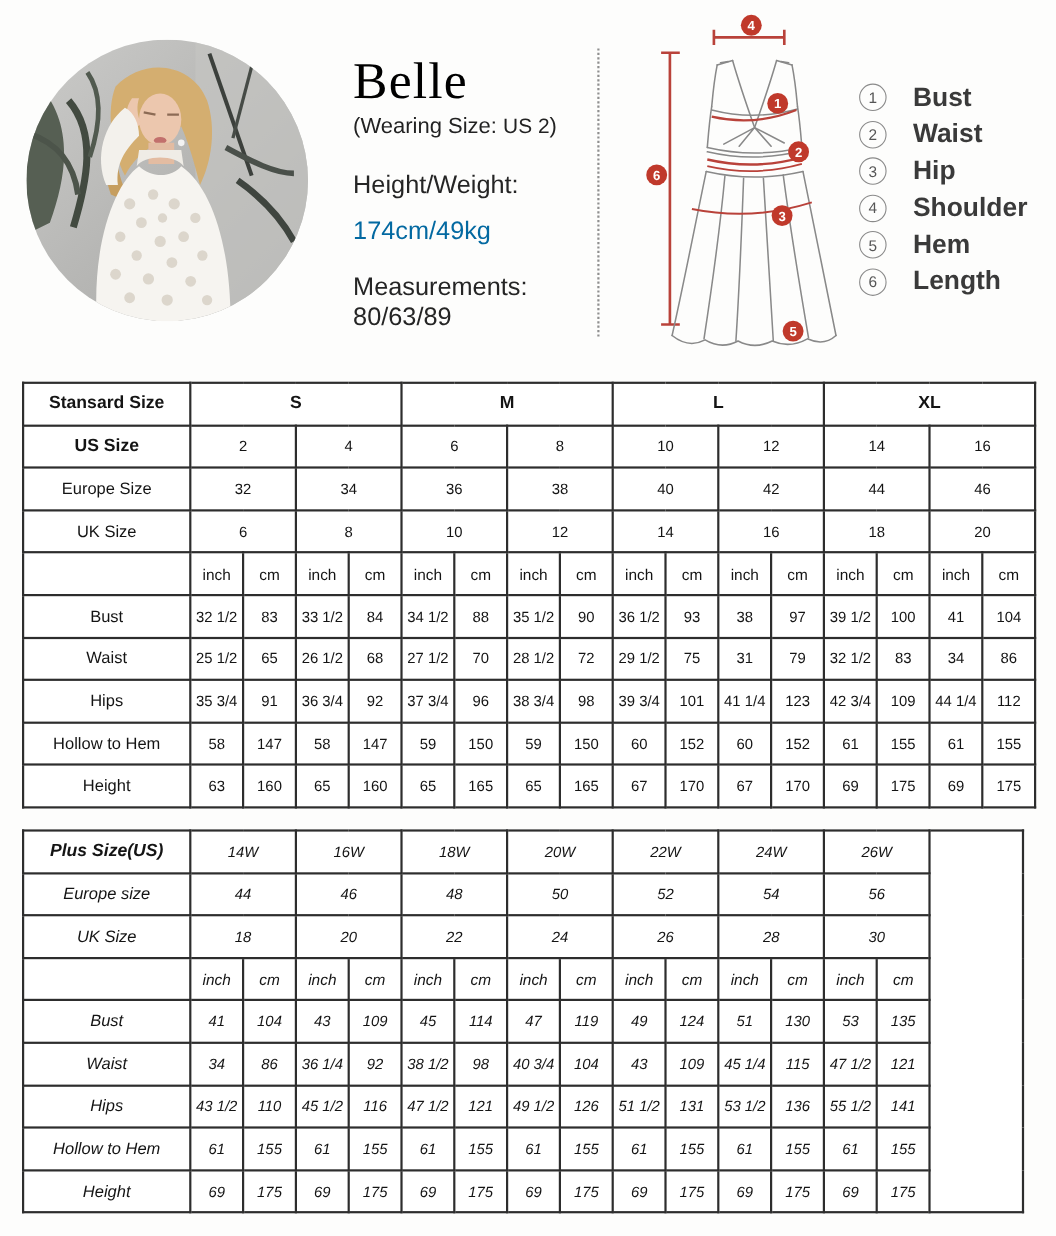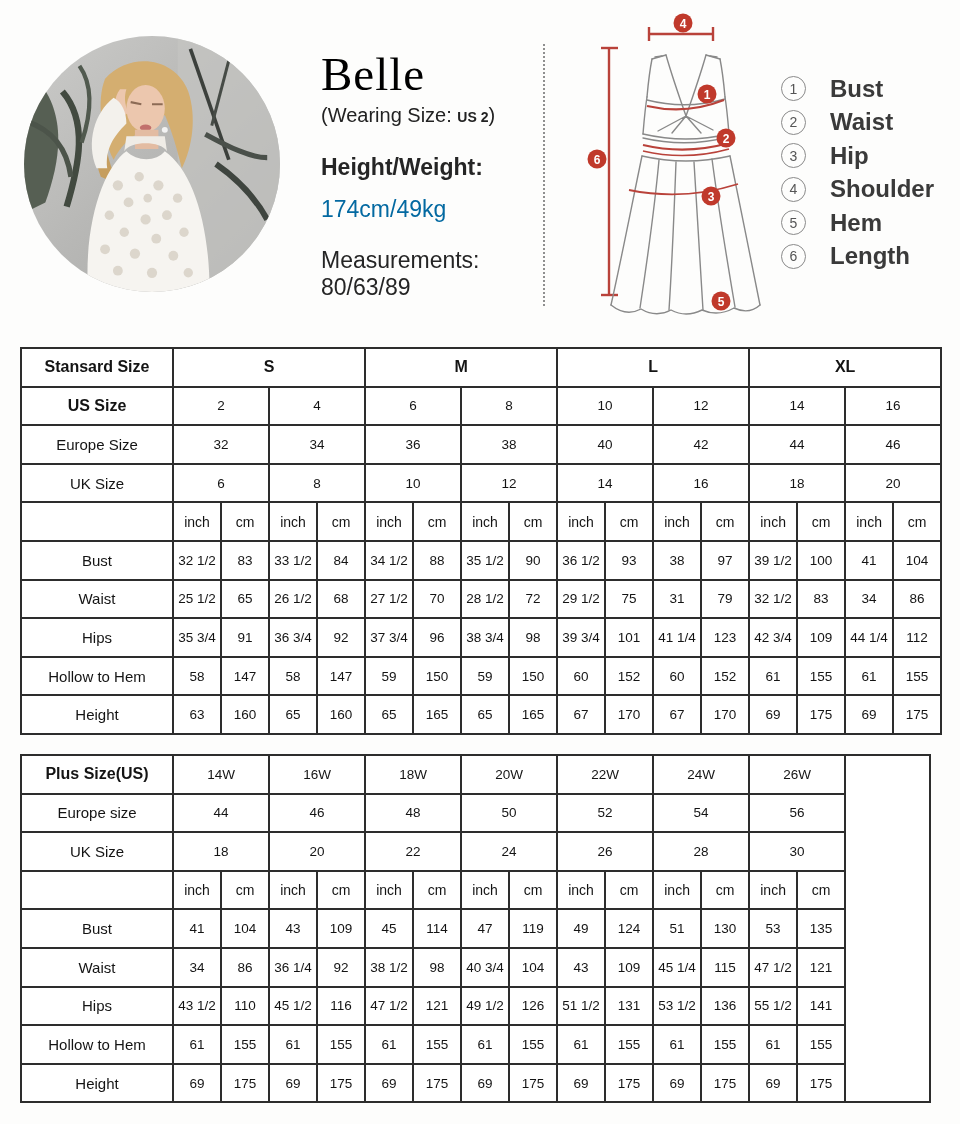--- a/index.html
+++ b/index.html
@@ -6,41 +6,41 @@
   .canvas{position:relative;width:960px;height:1124px;background:#fdfdfc;overflow:hidden;
           font-family:"Liberation Sans", sans-serif;color:#1a1a1a;}
 
   
   .photo{position:absolute;left:24px;top:36px;width:256px;height:256px;border-radius:50%;overflow:hidden;}
   .photo svg{display:block;width:100%;height:100%;}
 
   .info{position:absolute;left:321px;top:50px;width:230px;}
   .model-name{font-family:"Liberation Serif", serif;font-size:47px;color:#000000;letter-spacing:1px;line-height:1.05;}
   .wearing{font-size:20px;color:#222;margin-top:5px;white-space:nowrap;}
-  .wearing .wbold{font-weight:bold;font-size:14px;}
-  .hw-label{font-size:23px;color:#252525;margin-top:27px;font-weight:bold;}
+  .wearing .wbold{font-weight:normal;font-size:19px;}
+  .hw-label{font-size:23px;color:#252525;margin-top:27px;}
   .hw-value{font-size:23px;color:#0369a1;margin-top:15px;}
   .m-label{font-size:23px;color:#252525;margin-top:24px;}
   .m-value{font-size:23px;color:#252525;margin-top:0;}
 
   .dotted-sep{position:absolute;left:543px;top:44px;height:262px;width:0;border-left:2px dotted #8f8f8f;}
 
   .diagram{position:absolute;left:552px;top:4px;width:218px;height:320px;}
   .diagram svg{display:block;width:100%;height:100%;}
 
   .legend{position:absolute;left:781px;top:72px;}
   .legend-row{display:flex;align-items:center;height:33.5px;}
   .lg-num{display:inline-flex;align-items:center;justify-content:center;width:23px;height:23px;
           border:1.6px solid #8a8a8a;border-radius:50%;font-size:14px;color:#555;flex:0 0 23px;}
   .lg-label{margin-left:24px;font-size:24px;font-weight:600;color:#3a3a3a;}
 
   
   table{border-collapse:collapse;table-layout:fixed;position:absolute;left:20px;background:#fff;}
   #std-table{top:347px;width:920px;}
-  #plus-table{top:754px;width:844px;}
+  #plus-table{top:754px;width:844px;font-style:italic;}
   td{border:2px solid #2d2d2d;text-align:center;vertical-align:middle;height:36.6px;
      font-size:13.5px;color:#141414;padding:0;white-space:nowrap;overflow:hidden;}
   td.lbl{font-size:15px;}
   td.b{font-weight:bold;font-size:16px;}
   td.unit{font-size:14px;}
   td.empty{background:#fff;}
 </style>
 </head>
 <body>
 

